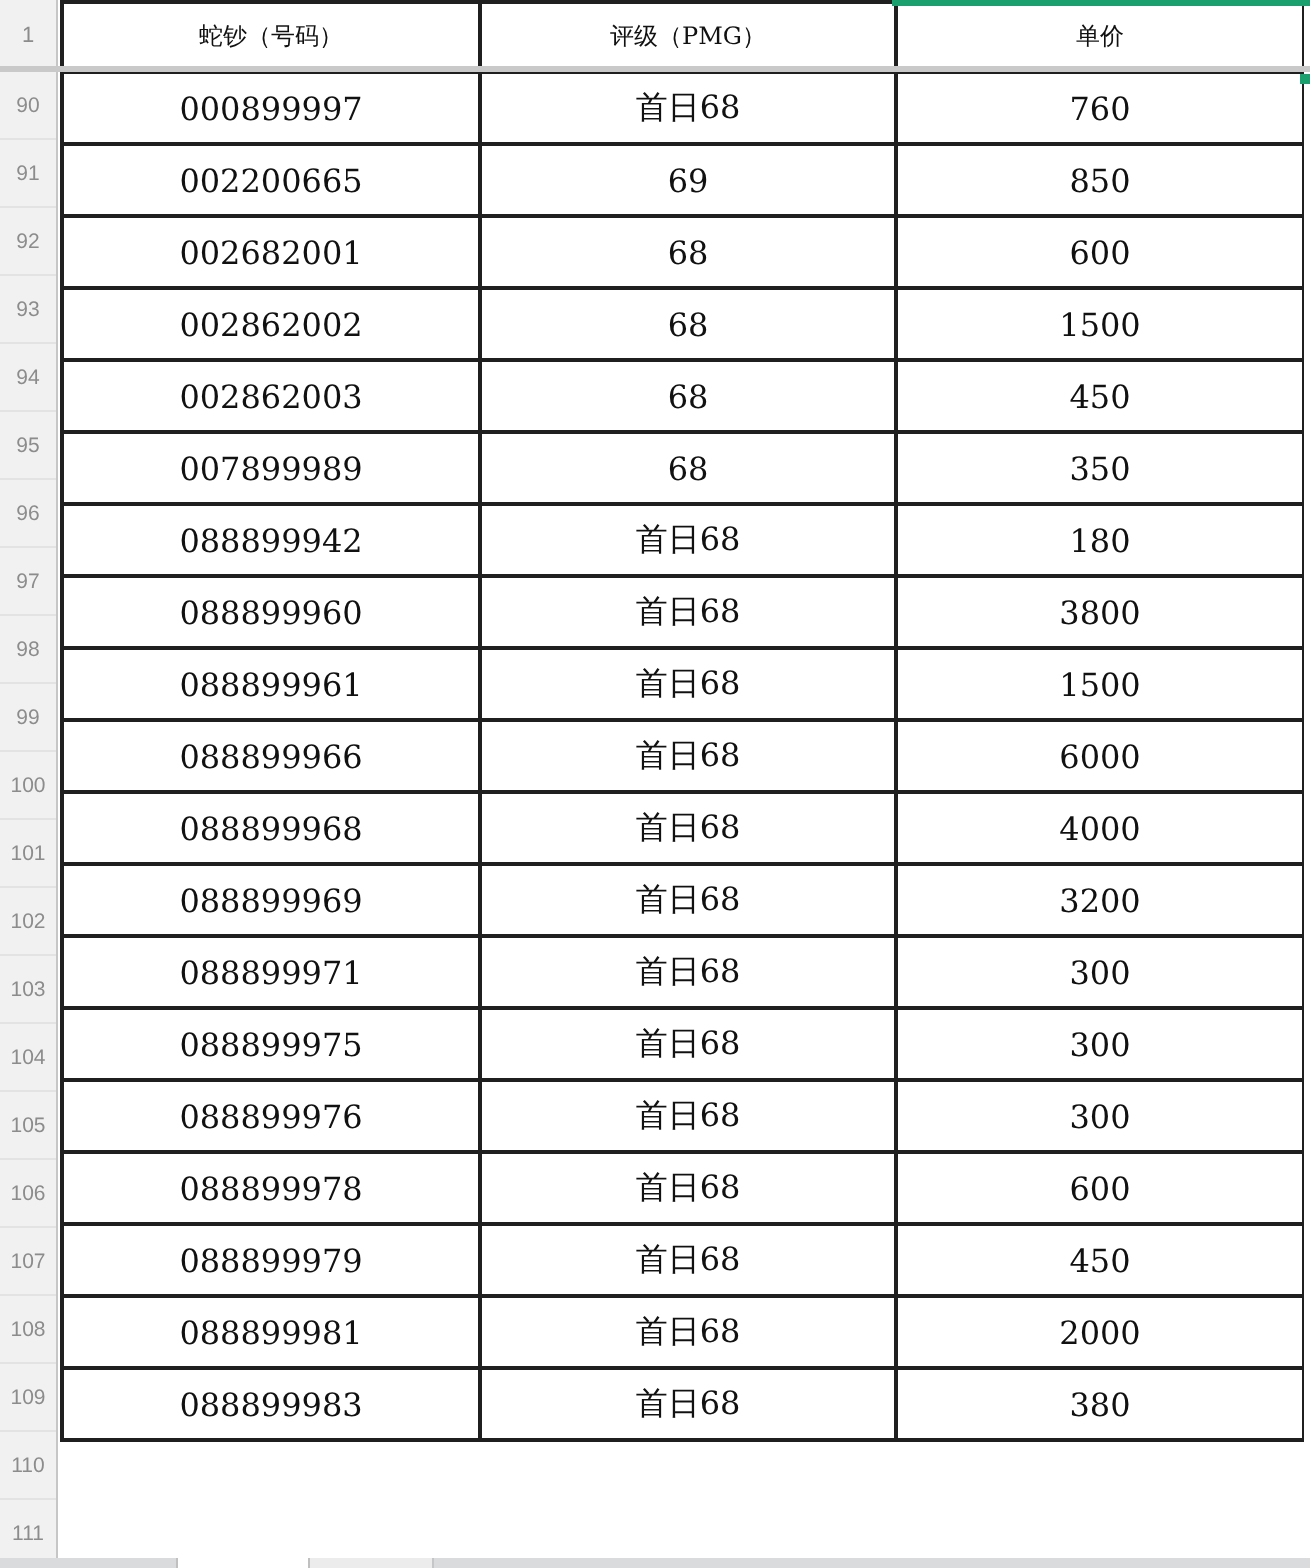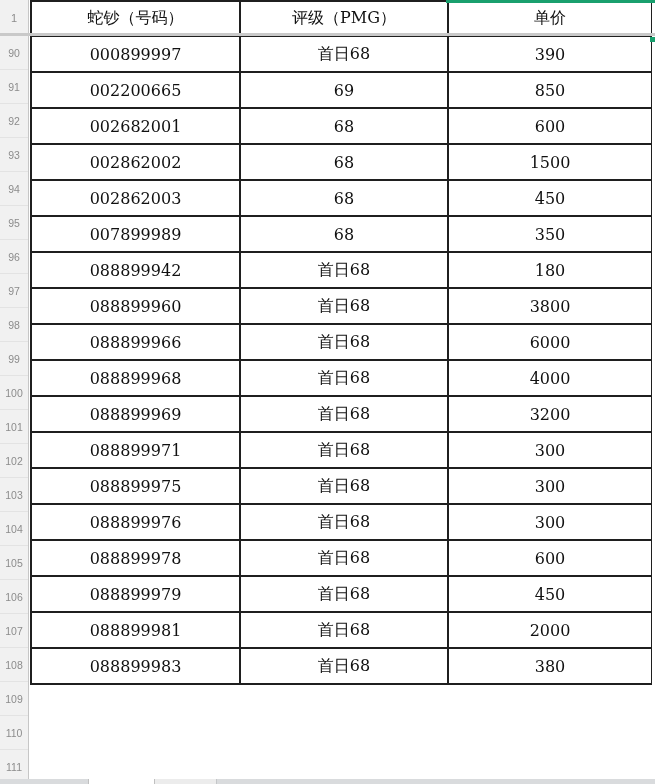--- a/index.html
+++ b/index.html
@@ -47,21 +47,21 @@
     border:2px solid #1f1f1f;
     padding:0;
     text-align:center;
     vertical-align:middle;
     background:#ffffff;
     font-weight:normal;
     color:#111111;
     overflow:hidden;
     white-space:nowrap;
   }
-  .grid th{height:33px;font-size:16px;}
+  .grid th{height:33px;font-size:12px;}
   .grid td{height:34px;font-size:16px;}
   
   .frozen-line{
     position:absolute;left:0;top:33px;width:655px;height:3px;
     background:#c9c9c9;z-index:5;
   }
   .col-select-bar{
     position:absolute;left:446px;top:0;width:209px;height:3px;
     background:#19a06e;z-index:6;
   }
@@ -134,21 +134,21 @@
       <tr>
         <th>蛇钞（号码）</th>
         <th>评级（PMG）</th>
         <th>单价</th>
       </tr>
     </thead>
     <tbody>
         <tr>
           <td>000899997</td>
           <td>首日68</td>
-          <td>390</td>
+          <td>760</td>
         </tr>
         <tr>
           <td>002200665</td>
           <td>69</td>
           <td>850</td>
         </tr>
         <tr>
           <td>002682001</td>
           <td>68</td>
           <td>600</td>
@@ -170,20 +170,25 @@
         </tr>
         <tr>
           <td>088899942</td>
           <td>首日68</td>
           <td>180</td>
         </tr>
         <tr>
           <td>088899960</td>
           <td>首日68</td>
           <td>3800</td>
+        </tr>
+        <tr>
+          <td>088899961</td>
+          <td>首日68</td>
+          <td>1500</td>
         </tr>
         <tr>
           <td>088899966</td>
           <td>首日68</td>
           <td>6000</td>
         </tr>
         <tr>
           <td>088899968</td>
           <td>首日68</td>
           <td>4000</td>

